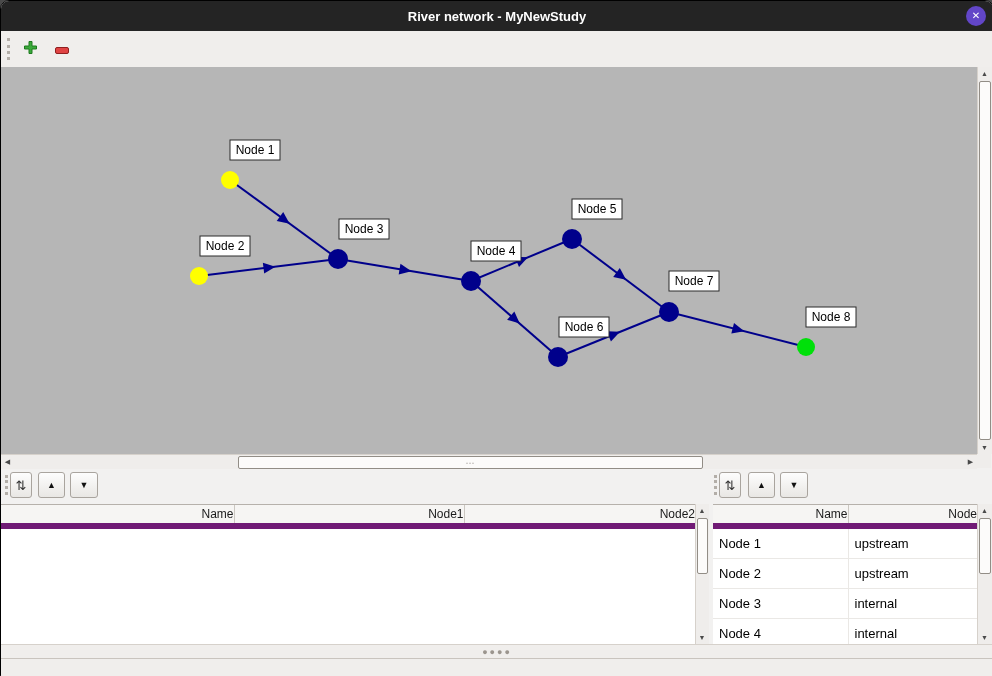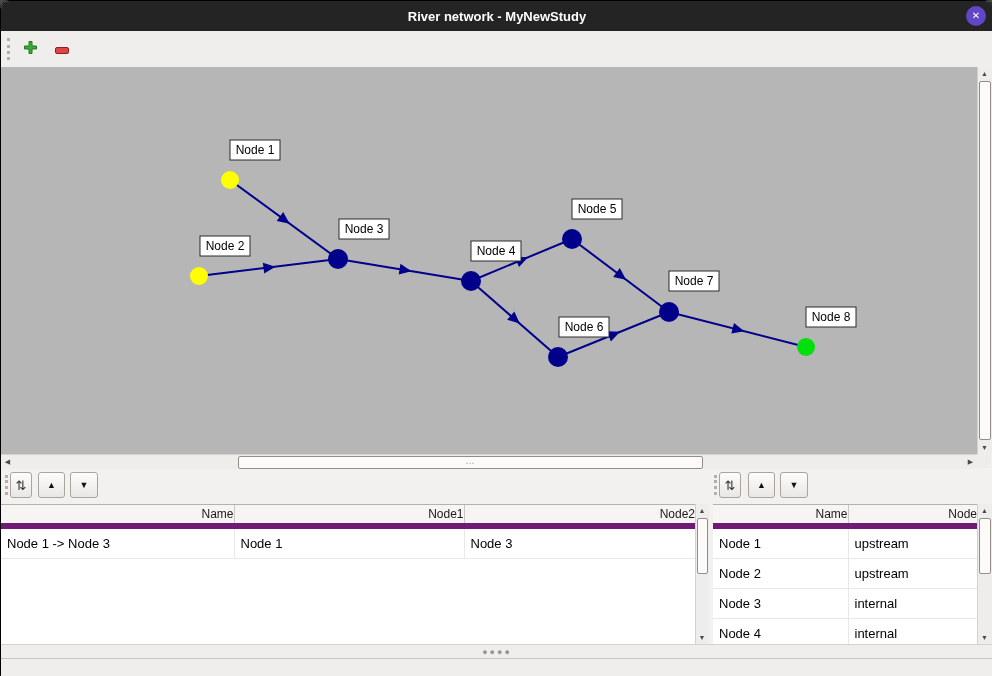--- a/index.html
+++ b/index.html
@@ -193,25 +193,20 @@
           <col style="width:231px">
         </colgroup>
       <thead>
         <tr>
           <th>Name</th>
           <th>Node1</th>
           <th>Node2</th>
         </tr>
       </thead>
       <tbody id="reach-body">
-          <tr>
-            <td>Node 1 -&gt; Node 3</td>
-            <td>Node 1</td>
-            <td>Node 3</td>
-          </tr>
         </tbody>
     </table>
   </div>
 
   <div class="sbar v" style="left:694px;top:503px;width:13px;height:140px;">
     <button class="sb-btn" style="left:0;top:0;width:12px;height:13px;">
         <span>▲</span>
       </button>
     <div class="sb-thumb" style="left:1px;top:14px;width:9px;height:54px;"></div>
     <button class="sb-btn" style="left:0;bottom:0;width:12px;height:13px;">

